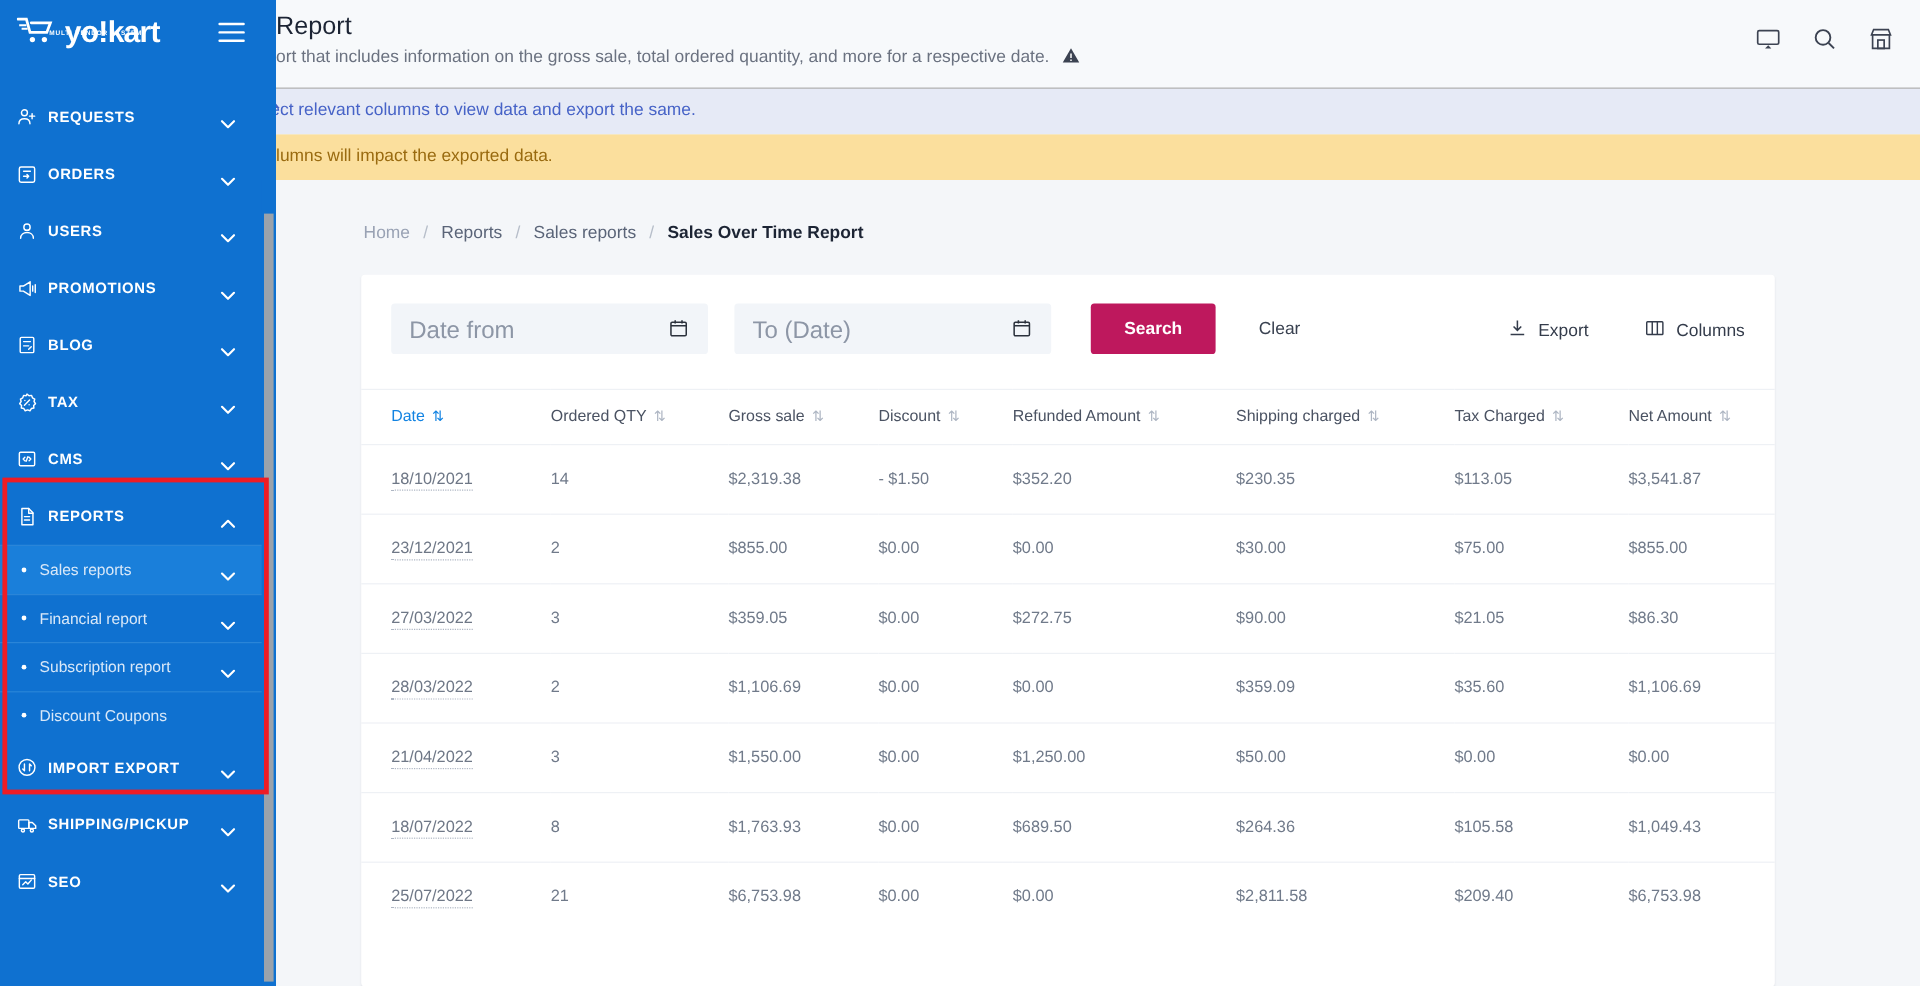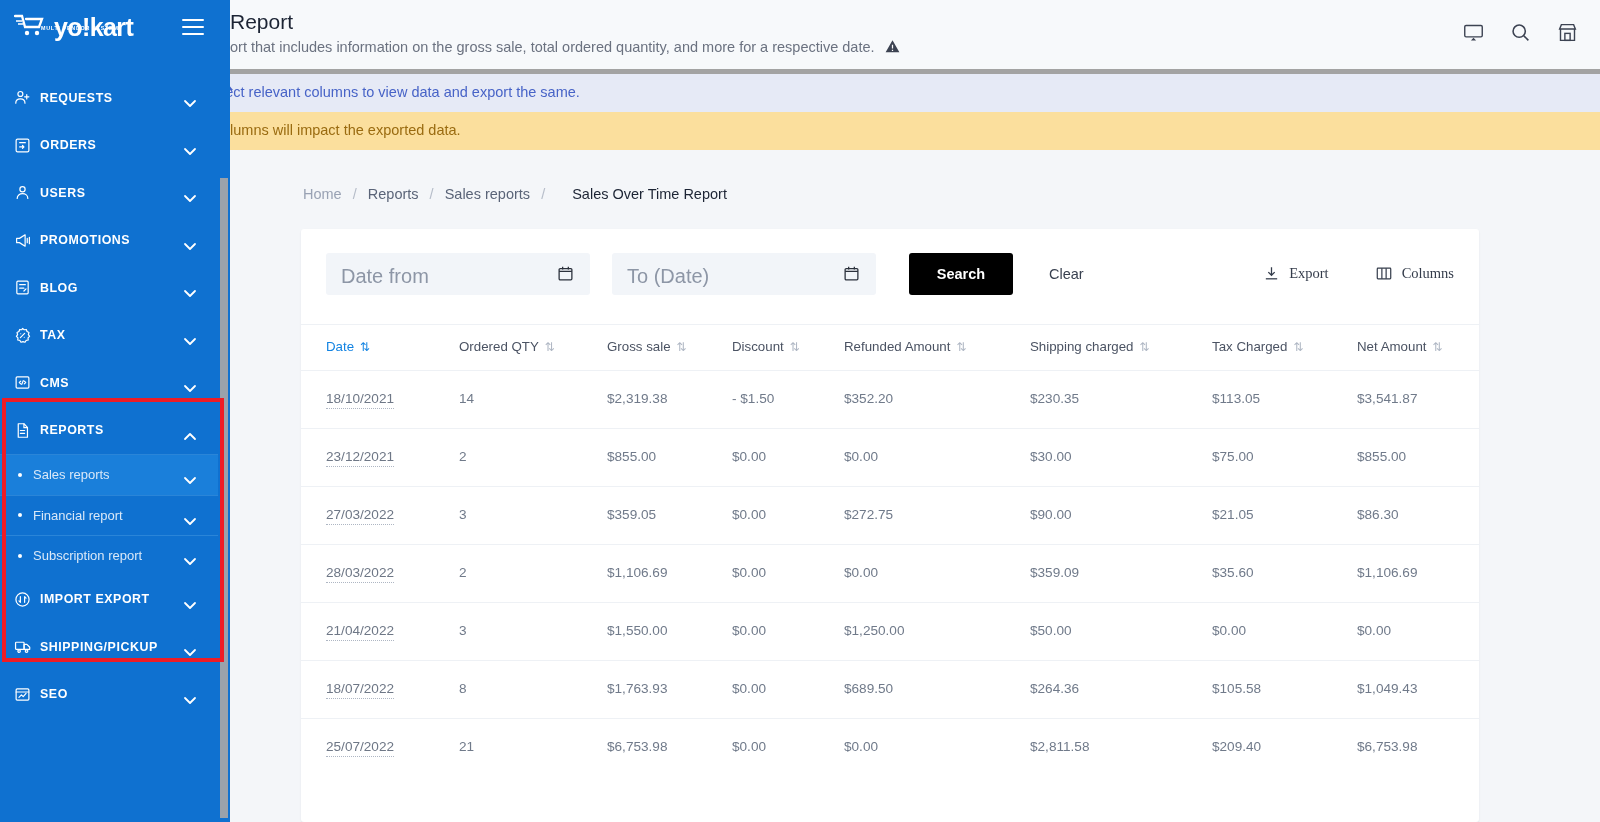--- a/index.html
+++ b/index.html
@@ -8,21 +8,21 @@
     font-family: "Liberation Sans", sans-serif;
     background: #f4f6f9;
     overflow: hidden;
   }
   #app { position: relative; width: 1600px; height: 822px; }
 
   
   .topbar {
     position: absolute; top: 0; left: 0; width: 1600px; height: 74px;
     background: #f7f9fb;
-    border-bottom: 5px solid #a3a3a3;
+    border-bottom: 1px solid #a3a3a3;
   }
   .page-title {
     position: absolute; left: 230px; top: 10px;
     font-size: 21px; color: #1c2434; font-weight: 400;
     white-space: nowrap;
   }
   .page-desc {
     position: absolute; left: 230px; top: 39px;
     font-size: 14.5px; color: #6b7280; white-space: nowrap;
   }
@@ -130,21 +130,21 @@
     position: absolute; top: 150px; left: 230px;
     width: 1370px; height: 672px; background: #f4f6f9; overflow: hidden;
   }
   .breadcrumb {
     position: absolute; left: 73px; top: 36px;
     font-size: 14.5px; color: #5a6478; white-space: nowrap;
   }
   .breadcrumb .crumb { color: #8a93a6; }
   .breadcrumb .crumb.home { color: #99a2b4; }
   .breadcrumb .crumb.mid { color: #5a6478; }
-  .breadcrumb .crumb.current { color: #1c2434; font-weight: 400; margin-left: 16px; }
+  .breadcrumb .crumb.current { color: #1c2434; font-weight: 700; }
   .breadcrumb .sep { color: #b6bdc9; margin: 0 7px; }
 
   .card {
     position: absolute; left: 71px; top: 79px;
     width: 1178px; background: #ffffff;
     border-radius: 3px; box-shadow: 0 1px 2px rgba(20,30,50,0.08);
     min-height: 593px;
   }
 
   .filter-row {
@@ -155,37 +155,37 @@
     position: relative; width: 264px; height: 42px;
     background: #f2f5f9; border-radius: 3px; margin-right: 22px;
   }
   .date-field .ph {
     position: absolute; left: 15px; top: 12px;
     font-size: 20px; color: #8d96a6; text-align: right;
   }
   .date-field .cal { position: absolute; right: 16px; top: 12px; }
 
   .btn-search {
-    width: 104px; height: 42px; background: #000000; color: #fff;
+    width: 104px; height: 42px; background: #be185d; color: #fff;
     border: none; border-radius: 3px; font-size: 14.5px; font-weight: 700;
     font-family: "Liberation Sans", sans-serif; cursor: pointer;
     margin-left: 11px;
   }
   .btn-clear {
     background: none; border: none; font-size: 14.5px; color: #394150;
     font-family: "Liberation Sans", sans-serif; cursor: pointer;
     margin-left: 36px; height: 42px;
   }
   .right-actions {
     position: absolute; right: 25px; top: 36px;
     display: flex; align-items: center; gap: 46px;
   }
   .act {
-    display: flex; align-items: flex-start; gap: 9px;
-    font-size: 14.5px; color: #343c4b; cursor: pointer; font-family: Liberation Serif, serif;
+    display: flex; align-items: center; gap: 9px;
+    font-size: 14.5px; color: #343c4b; cursor: pointer;
   }
 
   table.data { width: 100%; border-collapse: collapse; }
   table.data thead th {
     text-align: left; font-size: 13.3px; font-weight: 400; color: #4b5costs;
     color: #4b5363; padding: 14px 0 16px 0; border-top: 1px solid #eef1f5;
     border-bottom: 1px solid #eef1f5; white-space: nowrap;
   }
   table.data thead th .sorticon { margin-left: 6px; color: #aeb6c3; font-size: 12px; }
   table.data thead th.active { color: #1283e2; }
@@ -541,20 +541,24 @@
                 <path d="M5 8 L10 13 L15 8"></path>
               </svg></span>
           </div>
           <div class="nav-sub">
             <span class="dot"></span>
             <span class="lbl">Subscription report</span>
             <span class="chev"><svg width="20" height="20" viewBox="0 0 20 20" fill="none" stroke="#ffffff" stroke-width="1.8" stroke-linecap="round" stroke-linejoin="round">
                 <path d="M5 8 L10 13 L15 8"></path>
               </svg></span>
           </div>
+          <div class="nav-sub">
+            <span class="dot"></span>
+            <span class="lbl">Discount Coupons</span>
+          </div>
         </div>
         <div class="nav-item">
           <span class="ico">
             <svg width="17" height="17" viewBox="0 0 24 24" fill="none" stroke="#ffffff" stroke-width="1.7" stroke-linecap="round" stroke-linejoin="round">
               <circle cx="12" cy="12" r="9.3"></circle>
               <path d="M9 8 v8 l-2-2 M15 16 V8 l2 2"></path>
             </svg>
           </span>
           <span class="lbl">IMPORT EXPORT</span>
           <span class="chev"><svg width="20" height="20" viewBox="0 0 20 20" fill="none" stroke="#ffffff" stroke-width="1.8" stroke-linecap="round" stroke-linejoin="round">

